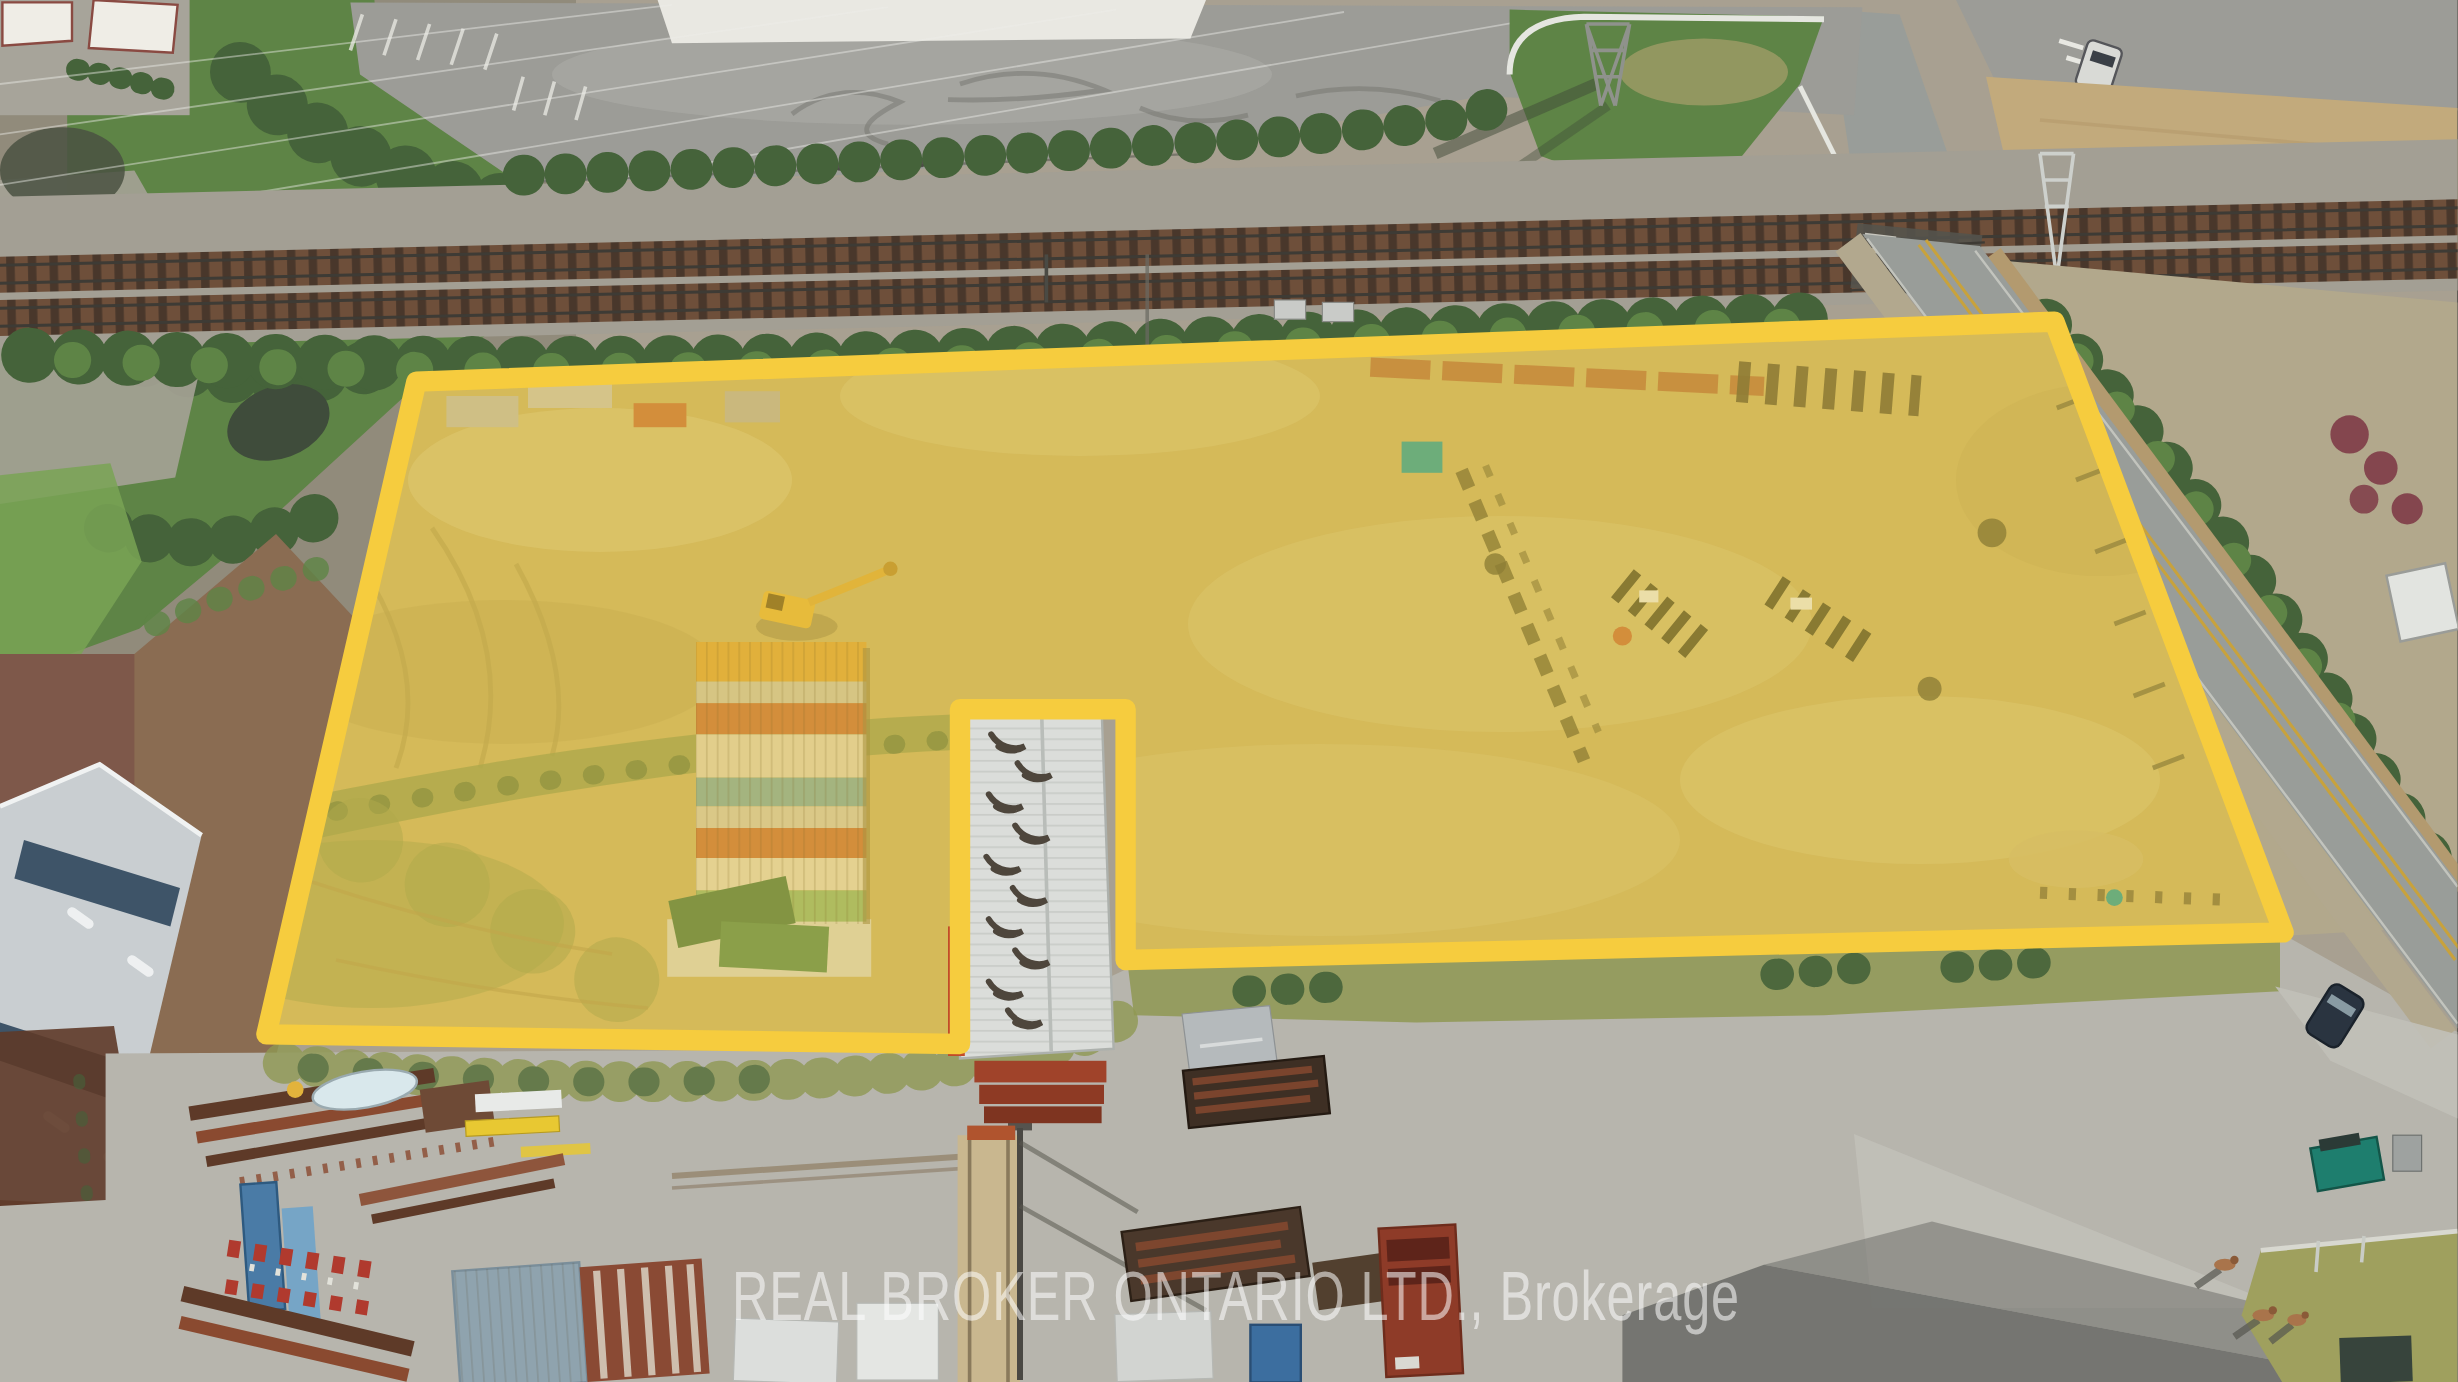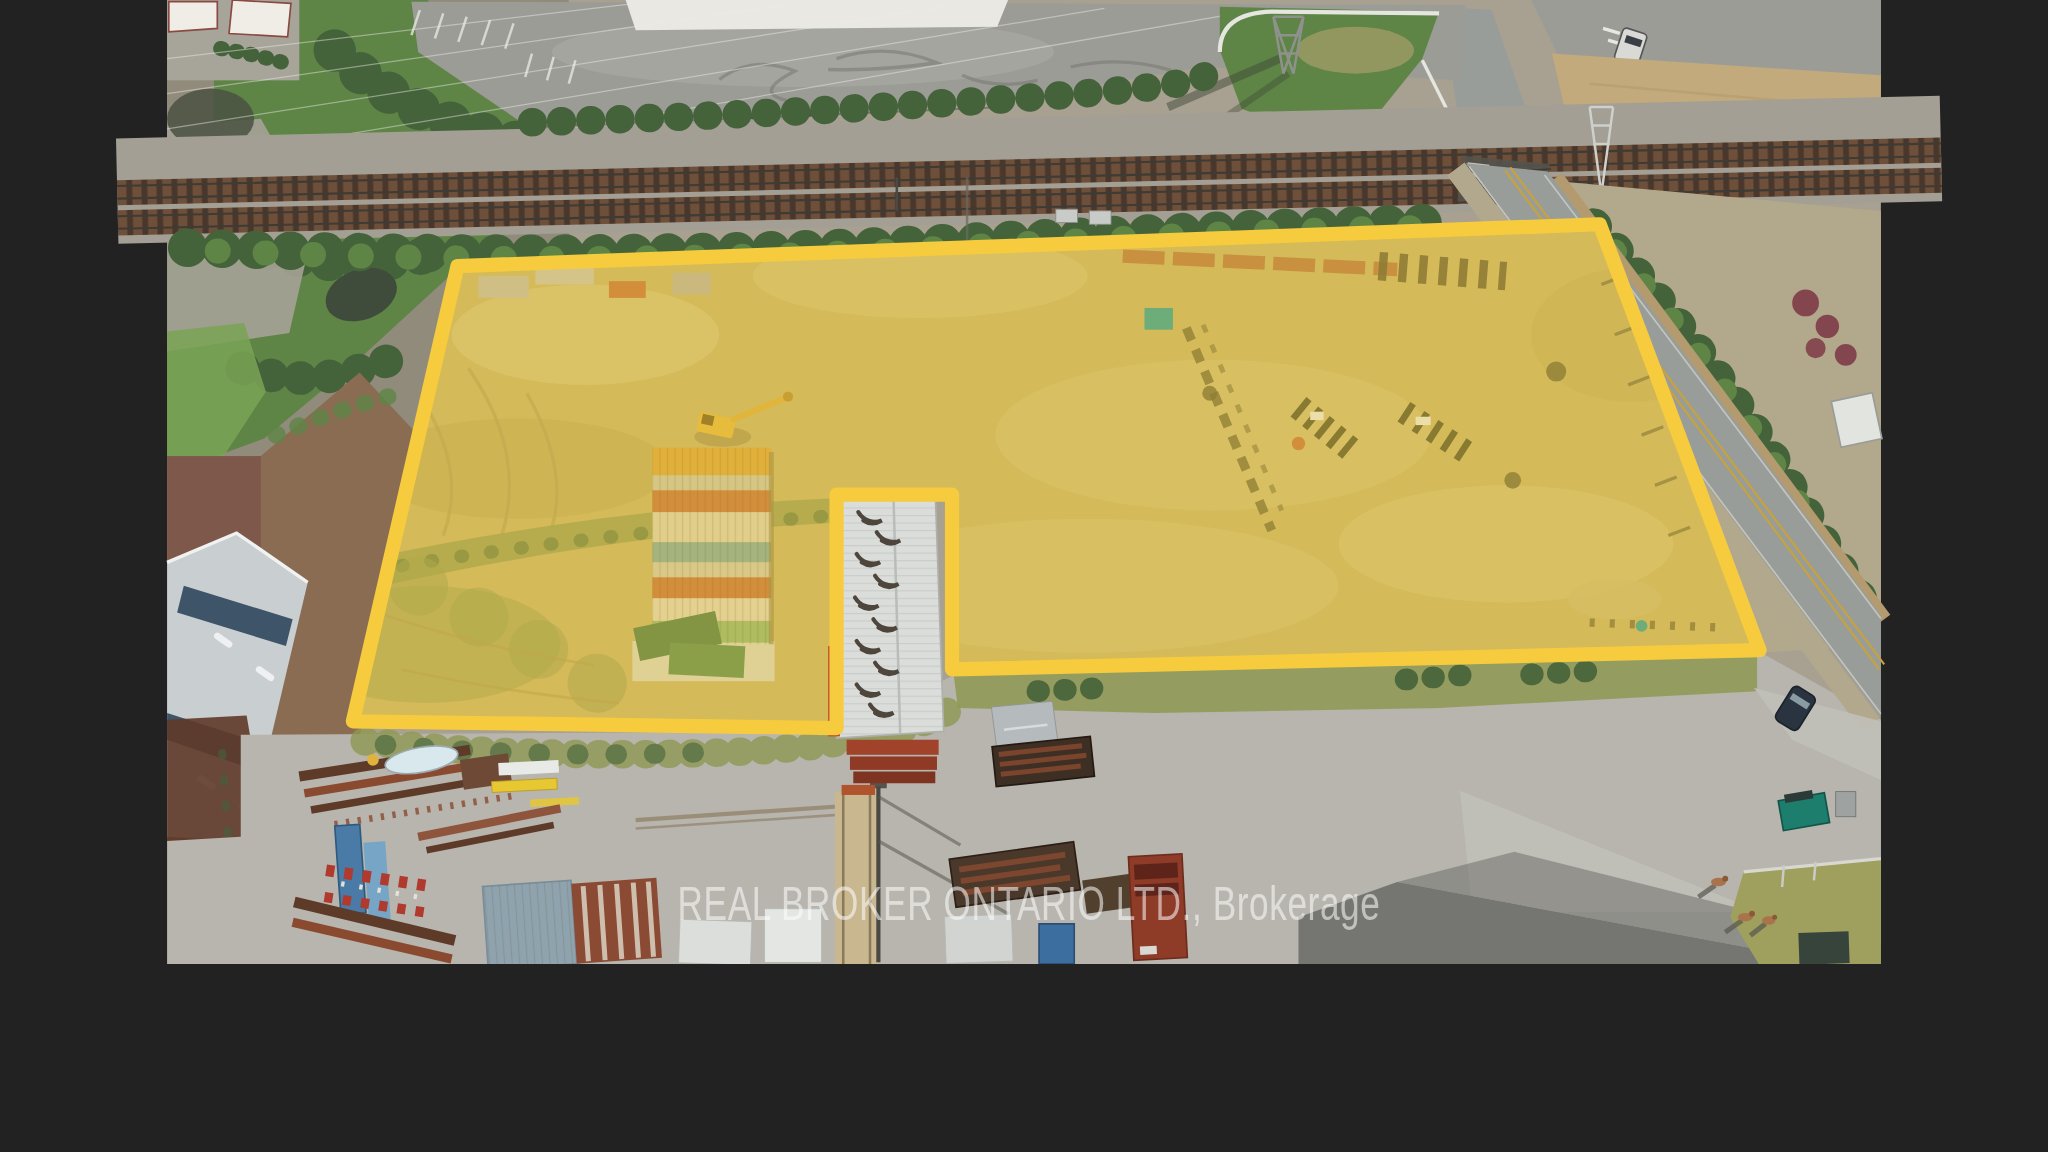--- a/index.html
+++ b/index.html
@@ -1,16 +1,16 @@
 <!DOCTYPE html>
 <html style="--base: #A8A091; --topleft_ground: #918B7B; --veg_dark: #45633A; --veg_mid: #5E8446; --veg_bright: #79A355; --pond: #3F4C3B; --lot: #9C9C97; --white_pad: #E9E8E2; --ballast: #A39F94; --track_bed: #6E4F3A; --tie: #49372B; --rail: #3E3B35; --road: #999D99; --road_line_yellow: #C8A23C; --dirt_tan: #B2A88C; --dried_field: #C2AA7C; --maroon_shrub: #7E3B47; --dirt_red: #7E584A; --dirt_brown: #8A6C52; --building_roof: #C9CED1; --building_stripe: #3E5468; --concrete: #B7B5AD; --shadow: #6F706B; --rust: #8A4A30; --rust_dark: #5E3A28; --red_accent: #B03A2E; --steel_blue: #4A7BA6; --teal: #2E9E98; --teal_machine: #1E7E6E; --yellow_machine: #E2B33C; --sand: #C7B168; --sand_light: #D8CA8E; --sand_dark: #AE9A55; --olive: #8F9852; --container_orange: #C4703C; --container_yellow: #D9A33B; --container_cream: #DACFB2; --container_teal: #7FA8A0; --container_green: #8FB470; --container_dgreen: #4E7A46; --warehouse_roof: #DBDDDA; --vent: #4E463C; --boundary: #F6CC3E; --parcel_tint: #F2CC3C; --watermark: #FFFFFF; --car_dark: #2A3440; --animal: #A9744B;"><head>
 <meta charset="utf-8">
 <style>
   html,body{margin:0;padding:0;background:#222;}
-  .stage{position:relative;width:2048px;height:964px;overflow:hidden;
+  .stage{position:relative;width:2048px;height:1152px;overflow:hidden;
          font-family:"Liberation Sans", sans-serif;}
   svg{display:block;width:100%;height:100%;}
   
   .f-base{fill:var(--base)} .f-tlg{fill:var(--topleft_ground)} .s-vegd{stroke:var(--veg_dark)}
   .f-vegm{fill:var(--veg_mid)} .s-vegm{stroke:var(--veg_mid)}
   .f-vegb{fill:var(--veg_bright)}
   .f-pond{fill:var(--pond)}
   .f-lot{fill:var(--lot)} .f-pad{fill:var(--white_pad)}
   .f-ballast{fill:var(--ballast)} .s-rail{stroke:var(--rail)}
   .f-road{fill:var(--road)} .s-yline{stroke:var(--road_line_yellow)}

